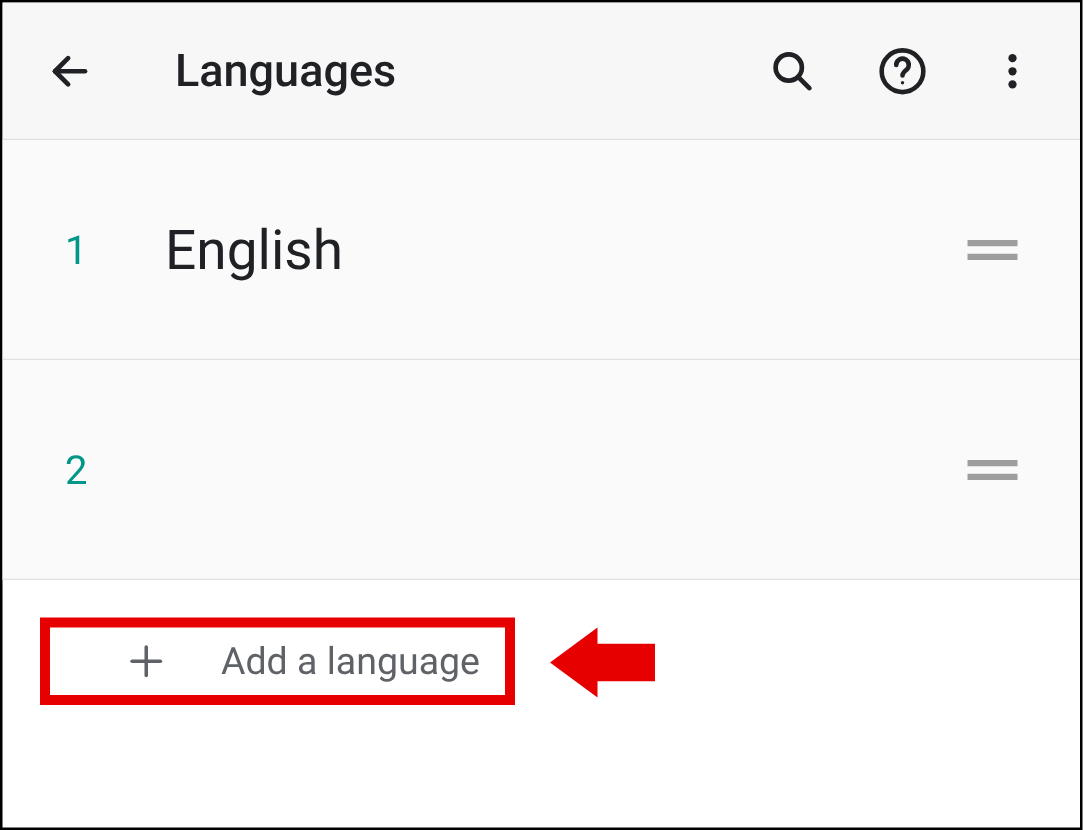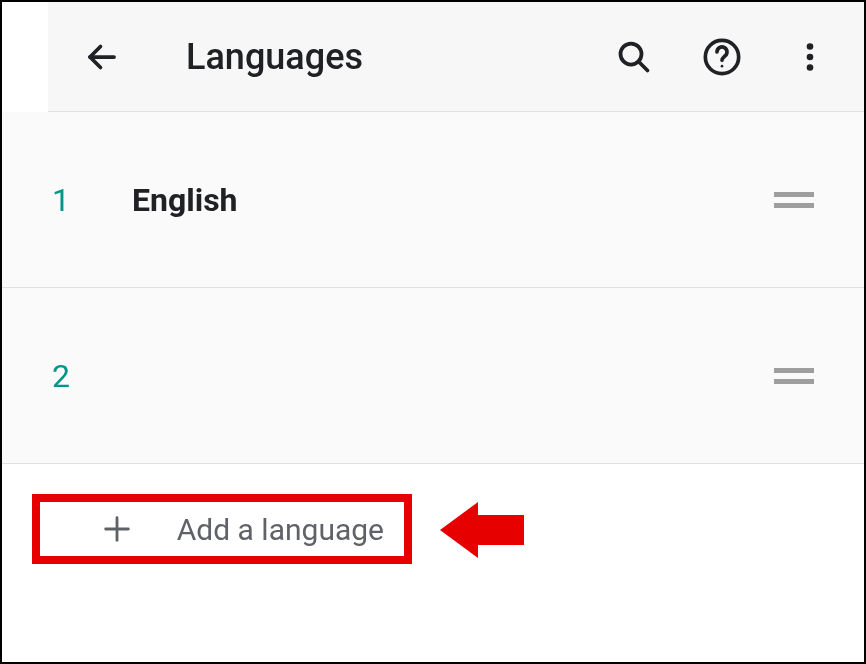--- a/index.html
+++ b/index.html
@@ -15,21 +15,20 @@
       border: 2px solid #000;
       position: relative;
     }
     .header {
       height: 110px;
       background: #f7f7f7;
       display: flex;
       align-items: center;
       padding: 0 30px;
       border-bottom: 1px solid #e0e0e0;
-      margin-left: 46px;
     }
     .back-btn {
       width: 48px;
       height: 48px;
       display: flex;
       align-items: center;
       justify-content: center;
       cursor: pointer;
     }
     .title {
@@ -62,24 +61,23 @@
       padding: 0 50px;
       border-bottom: 1px solid #e0e0e0;
       background: #fafafa;
     }
     .language-number {
       font-size: 32px;
       color: #009688;
       width: 80px;
     }
     .language-name {
-      font-size: 32px;
+      font-size: 44px;
       color: #202124;
       flex: 1;
-      font-weight: bold;
     }
     .drag-handle {
       width: 40px;
       display: flex;
       flex-direction: column;
       gap: 6px;
       cursor: grab;
     }
     .drag-line {
       height: 5px;

